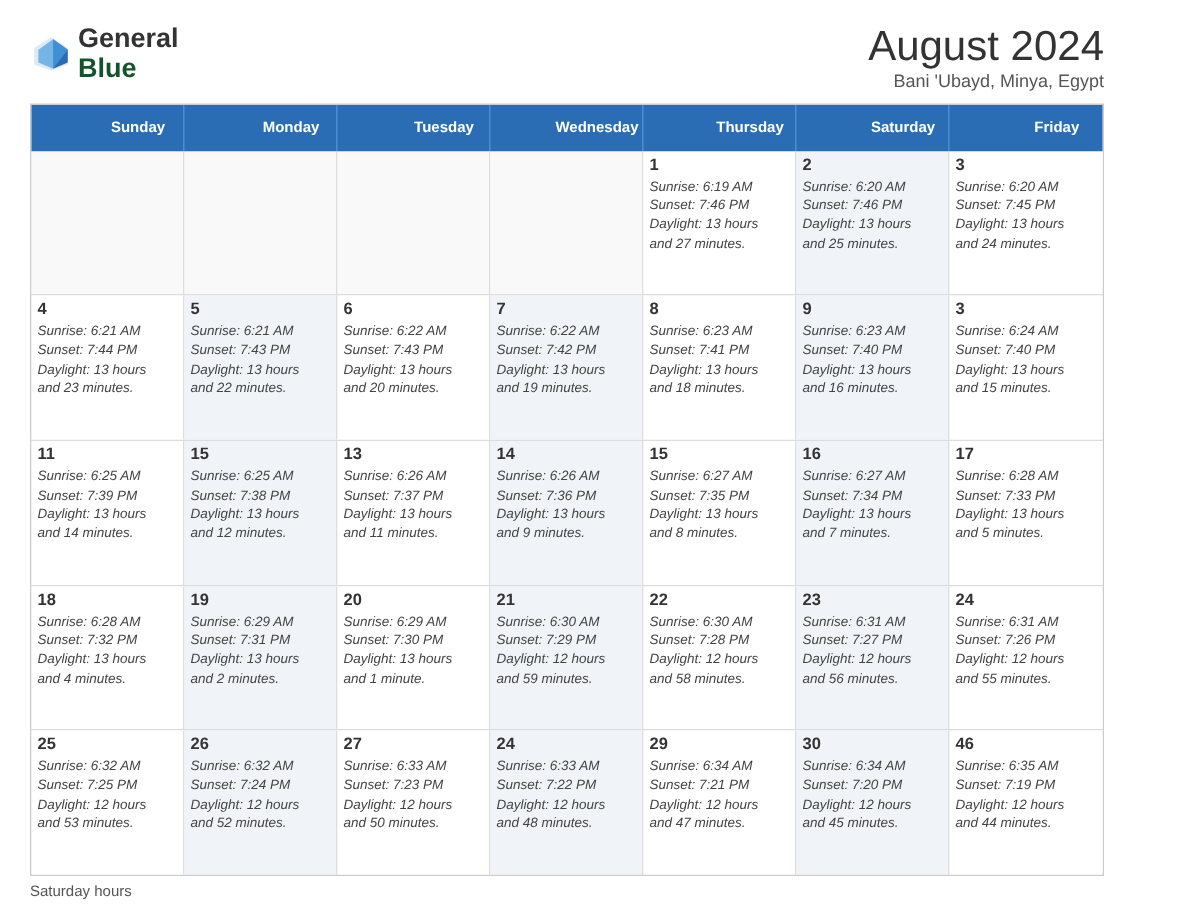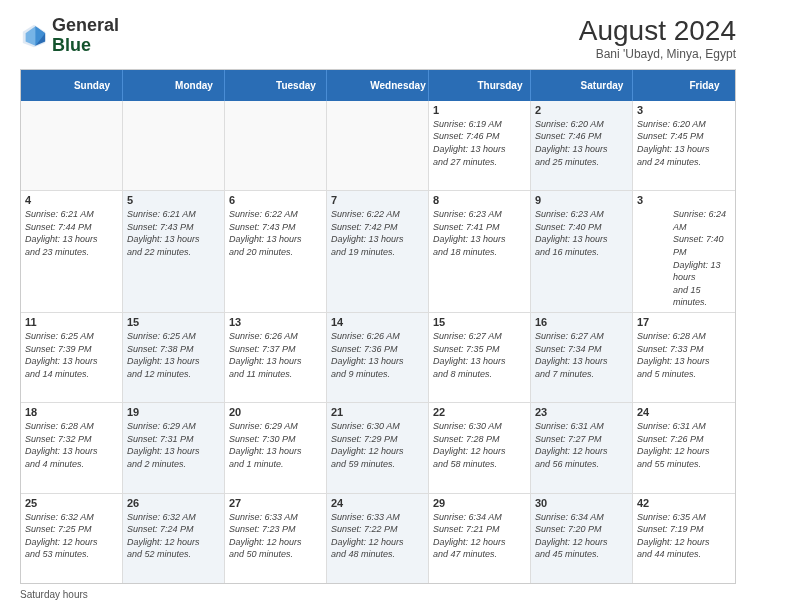--- a/index.html
+++ b/index.html
@@ -213,21 +213,21 @@
           </div>
           <div class="cal-cell shaded">
             <div class="day-num">9</div>
             <div class="day-info" style="white-space: pre-line;">Sunrise: 6:23 AM
 Sunset: 7:40 PM
 Daylight: 13 hours
 and 16 minutes.</div>
           </div>
           <div class="cal-cell">
             <div class="day-num">3</div>
-            <div class="day-info" style="white-space: pre-line; margin-left: 36px;">Sunrise: 6:24 AM
+            <div class="day-info" style="white-space: pre-line;">Sunrise: 6:24 AM
 Sunset: 7:40 PM
 Daylight: 13 hours
 and 15 minutes.</div>
           </div>
         </div>
         <div class="cal-row">
           <div class="cal-cell">
             <div class="day-num">11</div>
             <div class="day-info" style="white-space: pre-line;">Sunrise: 6:25 AM
 Sunset: 7:39 PM
@@ -365,21 +365,21 @@
 and 47 minutes.</div>
           </div>
           <div class="cal-cell shaded">
             <div class="day-num">30</div>
             <div class="day-info" style="white-space: pre-line;">Sunrise: 6:34 AM
 Sunset: 7:20 PM
 Daylight: 12 hours
 and 45 minutes.</div>
           </div>
           <div class="cal-cell">
-            <div class="day-num">42</div>
+            <div class="day-num">46</div>
             <div class="day-info" style="white-space: pre-line;">Sunrise: 6:35 AM
 Sunset: 7:19 PM
 Daylight: 12 hours
 and 44 minutes.</div>
           </div>
         </div>
       </div>
   </div>
 
   <div class="footer-note">

